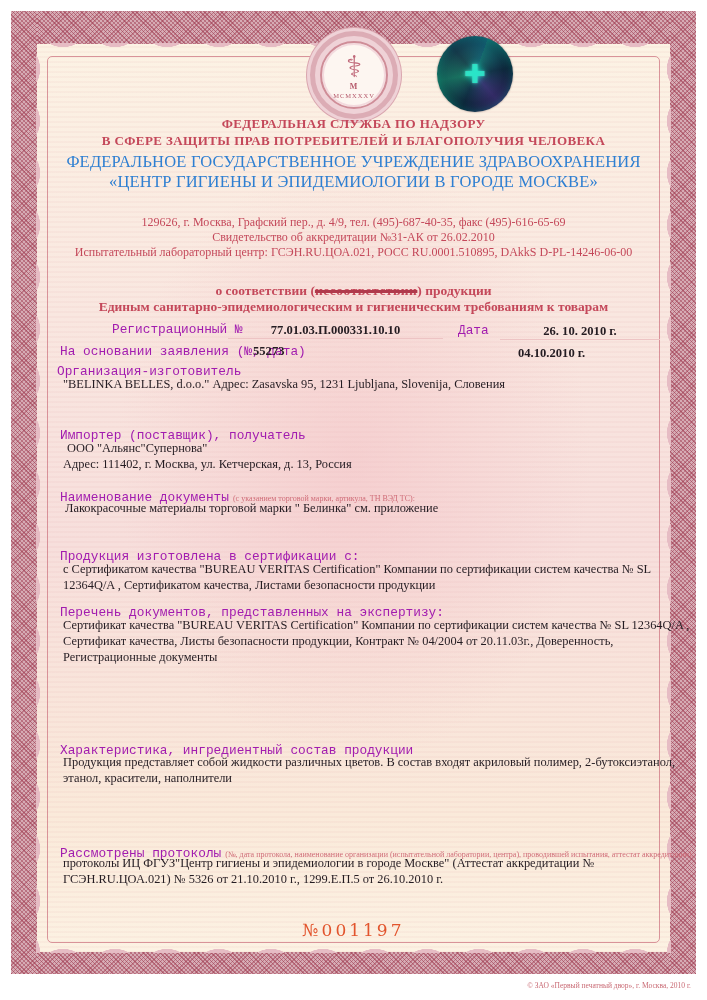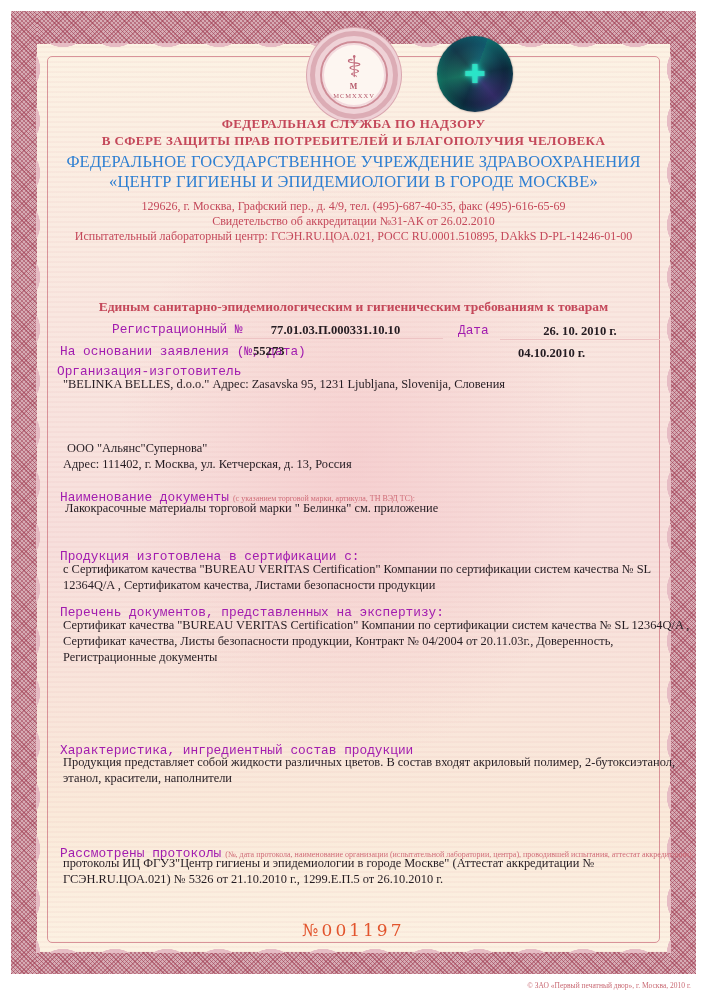--- a/index.html
+++ b/index.html
@@ -67,21 +67,21 @@
     display:flex;align-items:center;justify-content:center;
   }
   .holo-cross{
     font-size:26px;color:rgba(40,230,200,.85);
     text-shadow:0 0 6px rgba(0,255,220,.8), 0 0 2px rgba(255,255,255,.5);
     filter:blur(.3px);
   }
   
   .abs{position:absolute;}
   .center{left:0;right:0;text-align:center;}
-  .red{color:#c4485a;}
+  .red{color:#c4485a;margin-top:16px;}
   .red-bold{color:#c4485a;font-weight:bold;}
   .blue-bold{color:#2e7fd2;font-weight:normal;}
   .hdr-sm{font-size:13px;letter-spacing:.4px;}
   .hdr-lg{font-size:16.5px;letter-spacing:.2px;}
   .addr{font-size:12px;}
   .doc-title{font-size:27px;letter-spacing:1.5px;color:#2e86d8;font-weight:bold;}
   .subtitle{font-size:13.5px;}
   .struck{text-decoration:line-through;text-decoration-thickness:2.5px;text-decoration-color:#b03a4c;letter-spacing:.5px;}
   .label{font-size:12.8px;color:#a21caf;font-family:Liberation Mono, monospace;}
   .label-note{font-size:8px;color:#cf6b77;}
@@ -117,36 +117,38 @@
   <div class="hologram">
     <span class="holo-cross">✚</span>
   </div>
 
   <div class="abs center red-bold hdr-sm" style="top:116px;">ФЕДЕРАЛЬНАЯ СЛУЖБА ПО НАДЗОРУ</div>
   <div class="abs center red-bold hdr-sm" style="top:133px;">В СФЕРЕ ЗАЩИТЫ ПРАВ ПОТРЕБИТЕЛЕЙ И БЛАГОПОЛУЧИЯ ЧЕЛОВЕКА</div>
   <div class="abs center blue-bold hdr-lg" style="top:152px;">ФЕДЕРАЛЬНОЕ ГОСУДАРСТВЕННОЕ УЧРЕЖДЕНИЕ ЗДРАВООХРАНЕНИЯ</div>
   <div class="abs center blue-bold hdr-lg" style="top:172px;">«ЦЕНТР ГИГИЕНЫ И ЭПИДЕМИОЛОГИИ В ГОРОДЕ МОСКВЕ»</div>
   <div class="abs center red addr" style="top:199px;">129626, г. Москва, Графский пер., д. 4/9,  тел. (495)-687-40-35, факс (495)-616-65-69</div>
   <div class="abs center red addr" style="top:214px;">Свидетельство об аккредитации №31-АК от 26.02.2010</div>
-  <div class="abs center red addr" style="top:229px;">Испытательный лабораторный центр:  ГСЭН.RU.ЦОА.021,  РОСС RU.0001.510895,  DAkkS  D-PL-14246-01-00</div>
+  <div class="abs center red addr" style="top:229px;">Испытательный лабораторный центр:  ГСЭН.RU.ЦОА.021,  РОСС RU.0001.510895,  DAkkS  D-PL-14246-06-00</div>
 
+  <div class="abs center red-bold subtitle" style="top:283px;"><span>о соответствии (</span><span class="struck">несоответствии</span><span>) продукции</span></div>
   <div class="abs center red-bold subtitle" style="top:299px;">Единым санитарно-эпидемиологическим и гигиеническим требованиям к товарам</div>
 
   <div class="abs label" style="top:322px;left:112px;">Регистрационный №</div>
   <div class="abs" style="top:320px;left:228px;"><span class="fill" style="min-width:215px;text-align:center;"><span class="value">77.01.03.П.000331.10.10</span></span></div>
   <div class="abs label" style="top:323px;left:458px;">Дата</div>
   <div class="abs" style="top:321px;left:500px;"><span class="fill" style="min-width:160px;text-align:center;"><span class="value">26. 10. 2010 г.</span></span></div>
 
   <div class="abs label" style="top:344px;left:60px;">На основании заявления (№, дата)</div>
   <div class="abs value" style="top:344px;left:253px;">55273</div>
   <div class="abs value" style="top:346px;left:518px;">04.10.2010 г.</div>
 
   <div class="abs label" style="top:364px;left:57px;">Организация-изготовитель</div>
   <div class="abs body-text" style="top:377px;left:63px;width:620px;">"BELINKA BELLES, d.o.o." Адрес: Zasavska 95, 1231 Ljubljana,  Slovenija,  Словения</div>
 
+  <div class="abs label" style="top:428px;left:60px;">Импортер (поставщик), получатель</div>
   <div class="abs body-text" style="top:441px;left:67px;width:620px;">ООО "Альянс"Супернова"</div>
   <div class="abs body-text" style="top:457px;left:63px;width:620px;">Адрес: 111402,  г. Москва,  ул. Кетчерская,  д. 13,  Россия</div>
 
   <div class="abs" style="top:487px;left:60px;"><span class="label">Наименование документы</span> <span class="label-note">(с указанием торговой марки, артикула, ТН ВЭД ТС):</span></div>
   <div class="abs body-text" style="top:501px;left:65px;width:620px;">Лакокрасочные материалы торговой марки " Белинка" см. приложение</div>
 
   <div class="abs label" style="top:549px;left:60px;">Продукция изготовлена в сертификации с:</div>
   <div class="abs body-text" style="top:562px;left:63px;width:632px;">с Сертификатом качества "BUREAU VERITAS Certification" Компании по сертификации систем качества № SL 12364Q/A , Сертификатом качества,  Листами безопасности продукции</div>
 
   <div class="abs label" style="top:605px;left:60px;">Перечень документов, представленных на экспертизу:</div>

